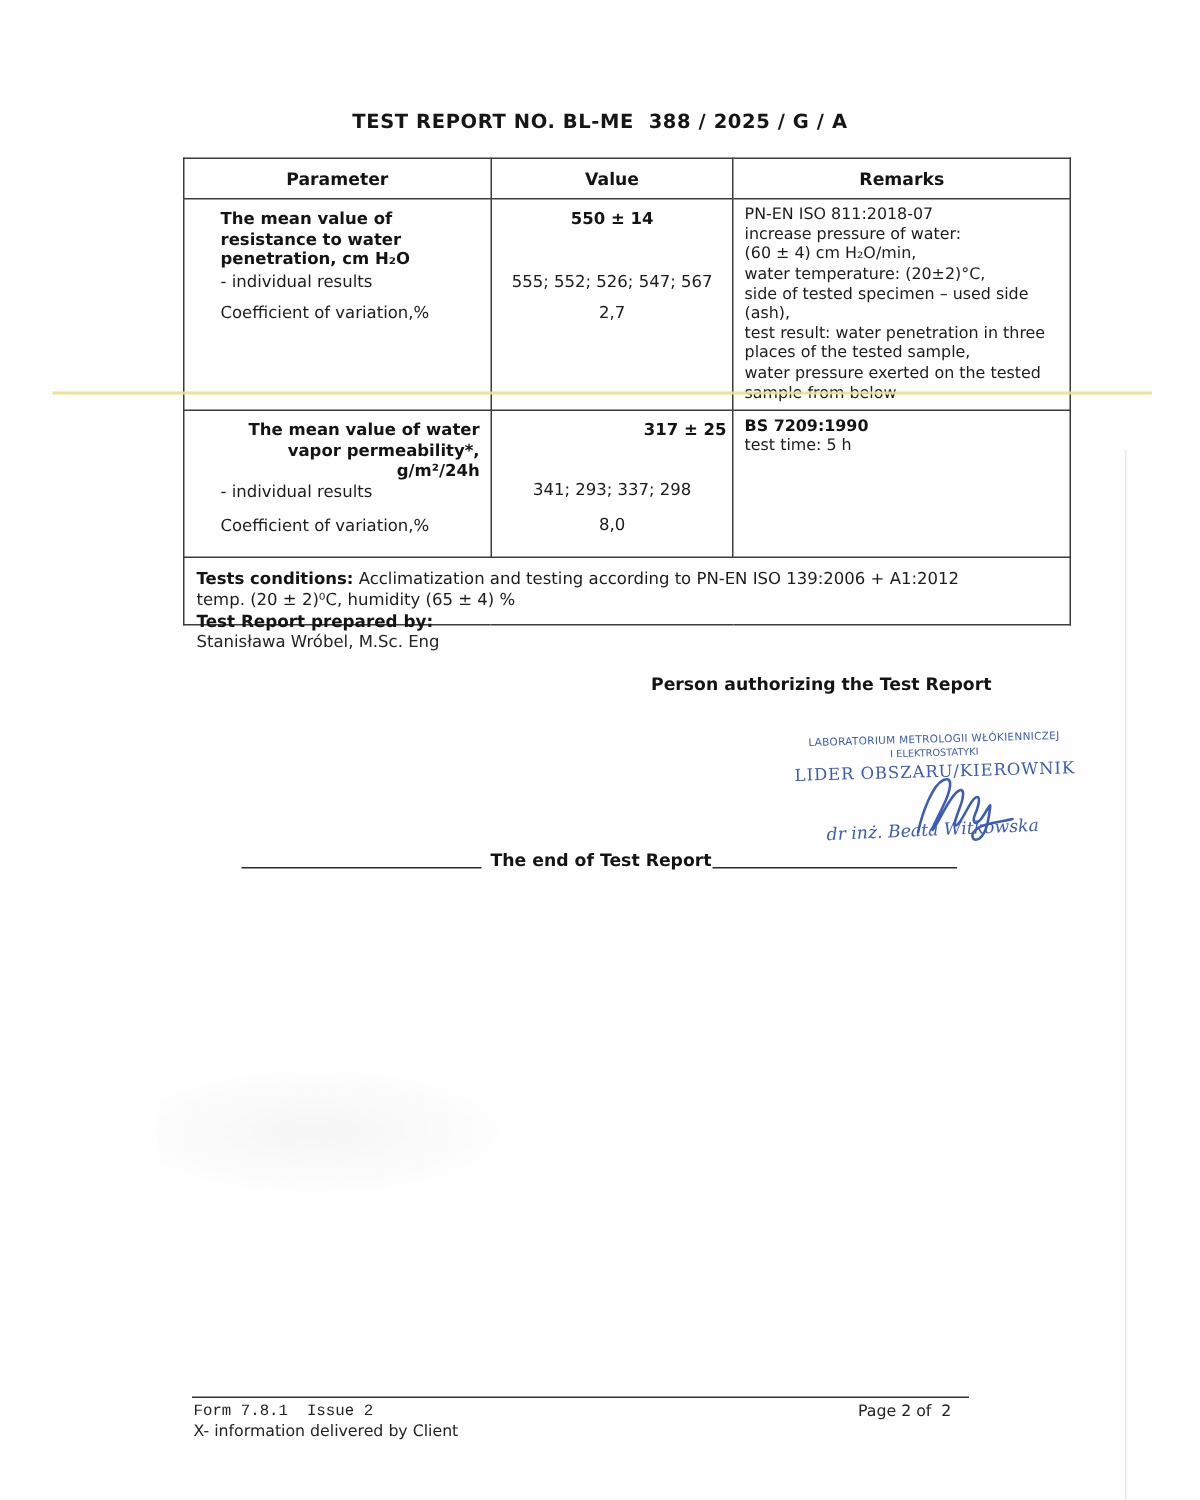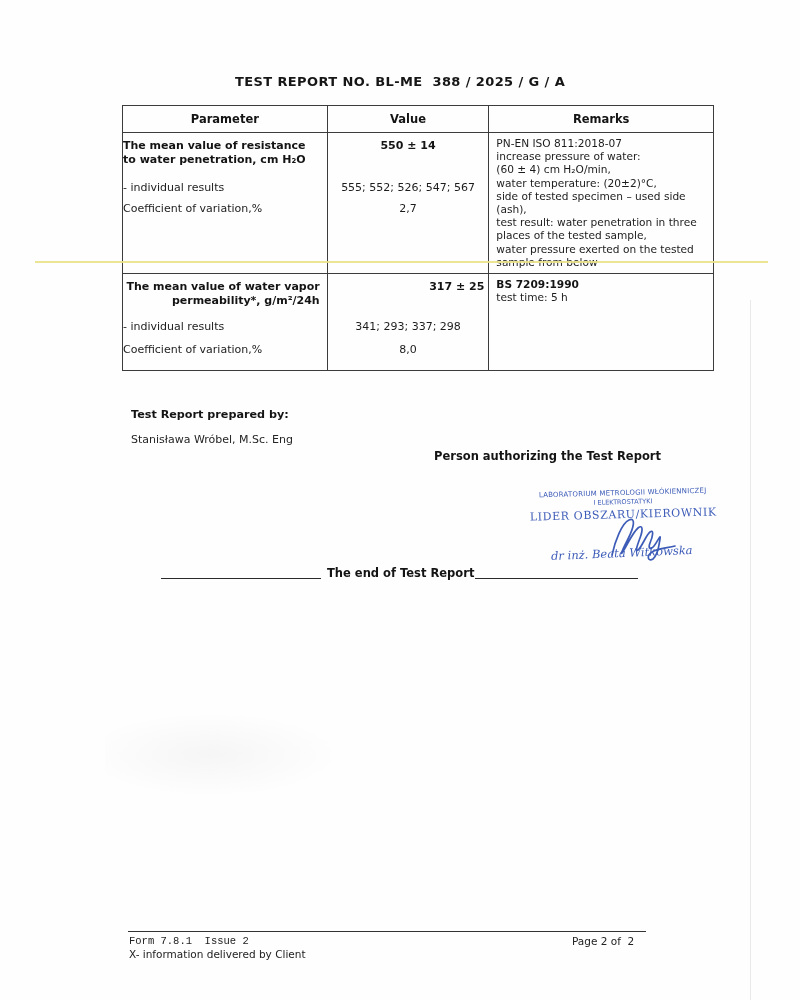--- a/index.html
+++ b/index.html
@@ -26,21 +26,21 @@
   }
   table.report th, table.report td {
     border: 1.4px solid #3c3c3c;
     vertical-align: top;
     margin-left: 37px;
   }
   table.report th {
     height: 27px; font-size: 11.5px; font-weight: bold;
     text-align: center; vertical-align: middle; color: #141414;
   }
-  td.param-cell { width: 205px; padding: 6px 7px 4px 0; }
+  td.param-cell { width: 205px; padding: 6px 7px 4px 24px; }
   td.value-cell { width: 162px; padding: 6px 4px 4px 4px; text-align: center; }
   td.remarks-cell { width: 225px; padding: 4px 6px 4px 7px; font-size: 10.6px; line-height: 13.2px; }
   .cell-main { font-weight: bold; line-height: 13.5px; color: #141414; }
   .row1 .cell-main { min-height: 42px; }
   .row2 .cell-main { min-height: 40px; text-align: right; }
   .cell-line { height: 21px; line-height: 13px; }
   .row2 .cell-line { height: 23px; }
   .remark-line { margin: 0; }
   .remarks-title { font-weight: bold; color: #141414; }
   td.cond-cell { padding: 7px 8px 8px 8px; line-height: 14.5px; font-size: 11px; }
@@ -58,21 +58,21 @@
     background: rgba(140,140,140,0.18);
   }
   .smudge {
     position: absolute; left: 105px; top: 712px; width: 235px; height: 85px;
     background: radial-gradient(ellipse at 45% 50%, rgba(110,110,110,0.06), rgba(110,110,110,0.0) 70%);
   }
 
   
   .prepared-by { position: absolute; left: 131px; top: 408px; }
   .prepared-label { font-weight: bold; font-size: 11.2px; color: #141414; }
-  .prepared-name { font-size: 11px; margin-top: 12px; color: #252525; }
+  .prepared-name { font-size: 11px; margin-top: 0; color: #252525; }
   .authorizing { position: absolute; left: 434px; top: 449px; font-weight: bold; font-size: 11.5px; color: #141414; }
 
   .stamp {
     position: absolute; left: 528px; top: 489px; width: 190px;
     color: #3d5cb8; transform: rotate(-1.6deg); text-align: center;
   }
   .stamp-l1 { font-size: 7px; letter-spacing: 0.2px; white-space: nowrap; }
   .stamp-l2 { font-size: 6.5px; margin-top: 1px; }
   .stamp-l3 {
     font-family: "DejaVu Serif", "Liberation Serif", serif;
@@ -148,20 +148,26 @@
         <td class="value-cell">
           <div class="cell-main">317 ± 25</div>
           <div class="cell-line">341; 293; 337; 298</div>
           <div class="cell-line">8,0</div>
         </td>
         <td class="remarks-cell">
           <div class="remark-line remarks-title">BS 7209:1990</div>
           <div class="remark-line">test time: 5 h</div>
         </td>
       </tr>
+      <tr>
+        <td class="cond-cell" colspan="3">
+          <div><span class="cond-label">Tests conditions:</span><span> Acclimatization and testing according to PN-EN ISO 139:2006 + A1:2012</span></div>
+          <div>temp. (20 ± 2)⁰C, humidity (65 ± 4) %</div>
+        </td>
+      </tr>
     </tbody>
   </table>
 
   <div class="yellow-line"></div>
   <div class="scan-vline"></div>
   <div class="smudge"></div>
 
   <div class="prepared-by">
     <div class="prepared-label">Test Report prepared by:</div>
     <div class="prepared-name">Stanisława Wróbel, M.Sc. Eng</div>

